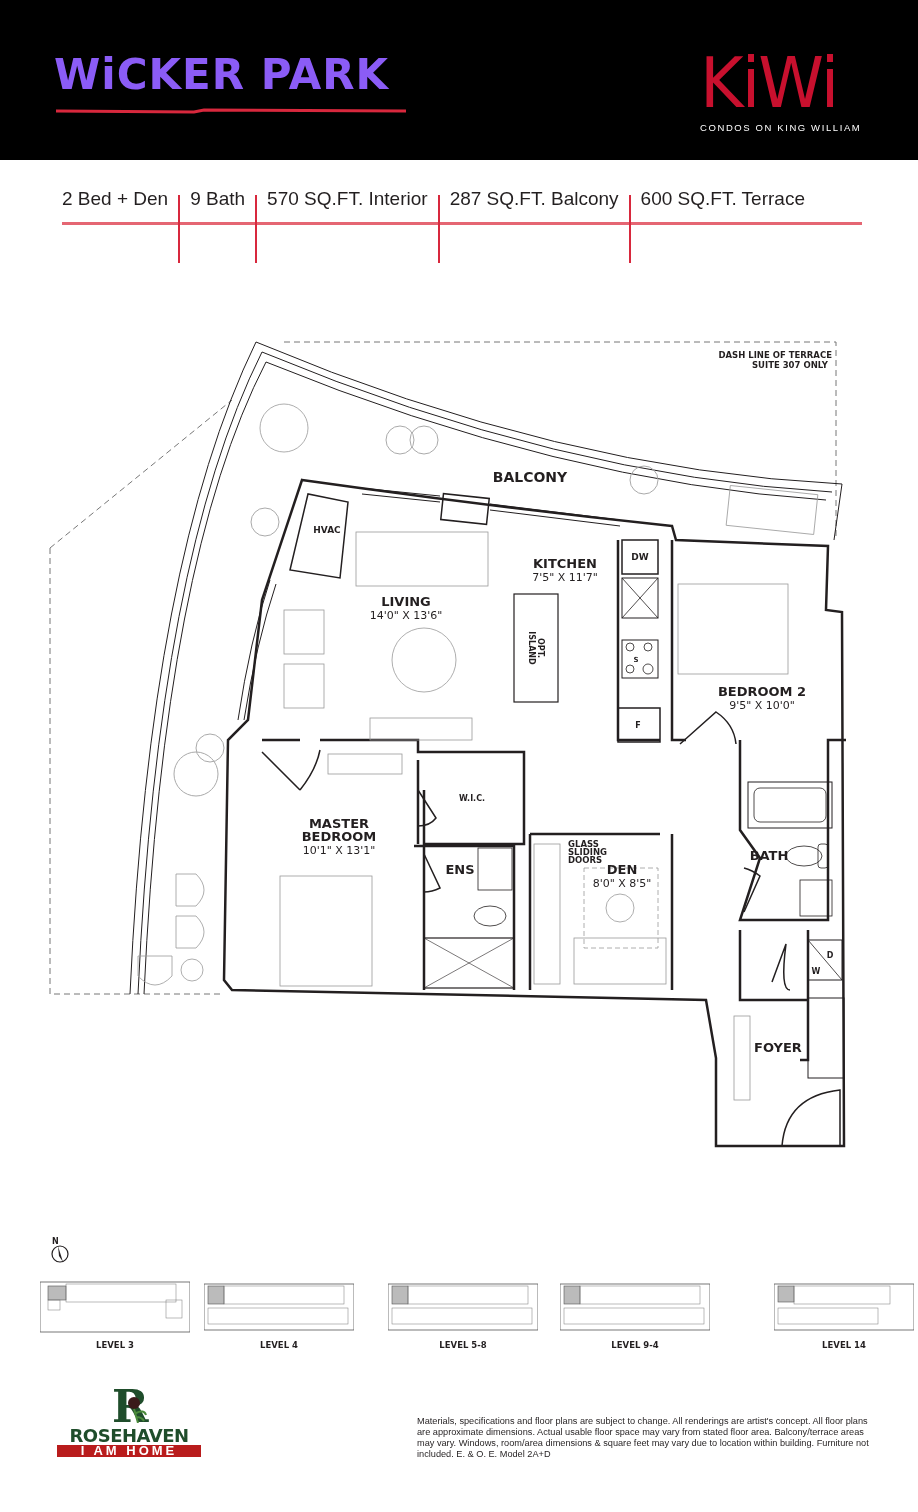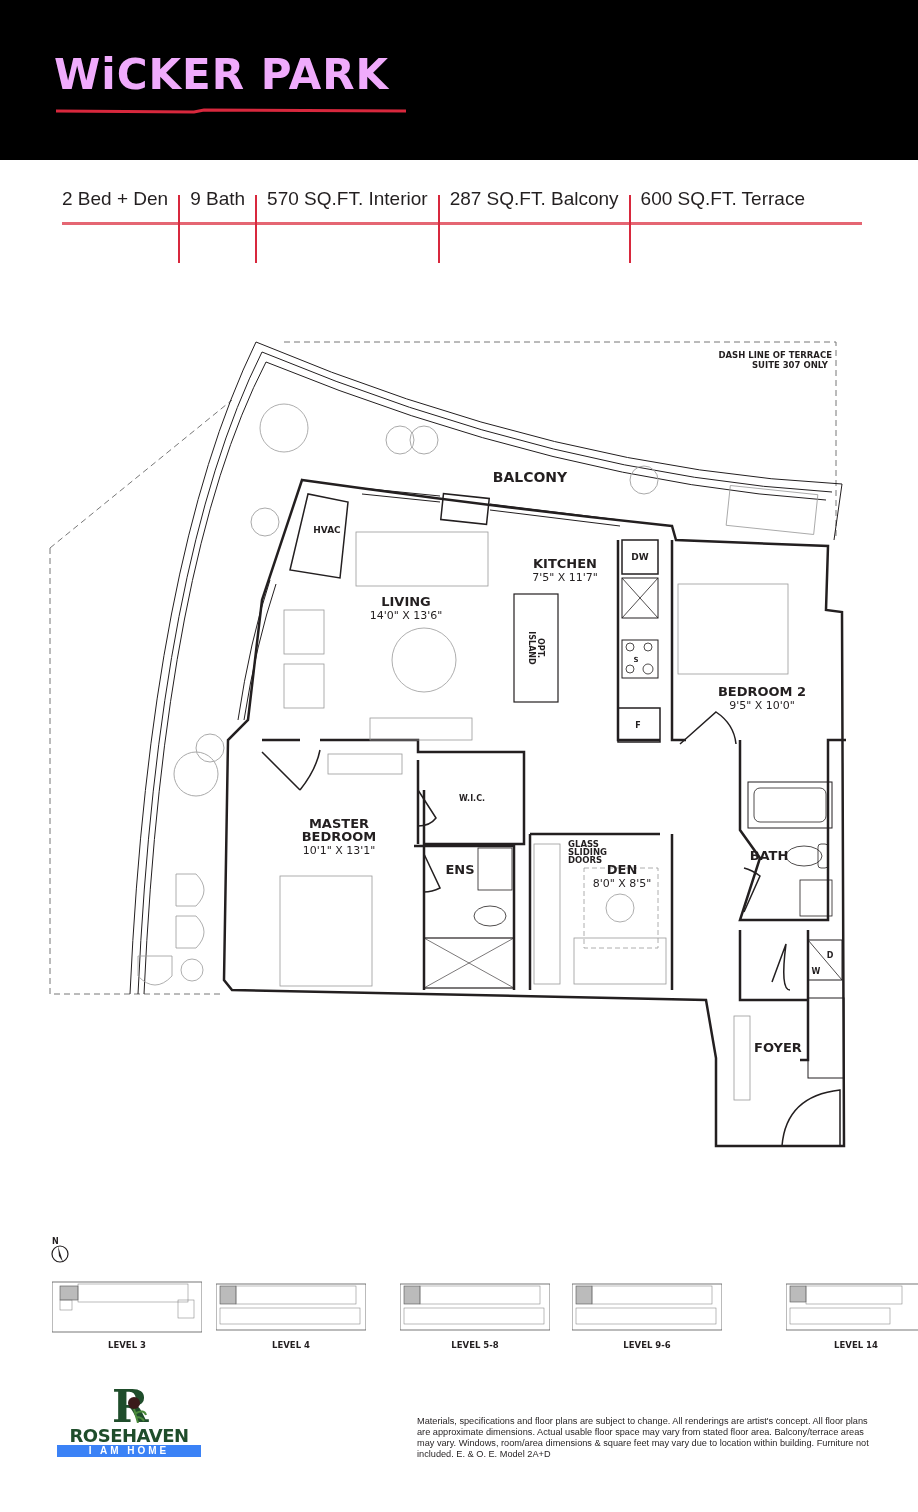--- a/index.html
+++ b/index.html
@@ -1,55 +1,59 @@
 <!DOCTYPE html>
 <html><head>
 <meta charset="utf-8">
 <style>
   * { box-sizing: border-box; margin: 0; padding: 0; }
   html, body { width: 918px; height: 1512px; background: #ffffff; overflow: hidden; }
   body { font-family: "Liberation Sans", sans-serif; color: #231f20; position: relative; }
 
   .header { position: absolute; left: 0; top: 0; width: 918px; height: 160px; background: #000000; }
-  .suite-name { position: absolute; left: 54px; top: 50px; color: #f0abfc; font-family: "DejaVu Sans", sans-serif; font-weight: bold; font-size: 42px; letter-spacing: 1px; }
+  .suite-name { position: absolute; left: 54px; top: 50px; color: #8b5cf6; font-family: "DejaVu Sans", sans-serif; font-weight: bold; font-size: 42px; letter-spacing: 1px; }
   .suite-underline { position: absolute; left: 54px; top: 108px; width: 354px; height: 6px; }
   .brand { position: absolute; left: 700px; top: 48px; width: 170px; }
   .brand-logo { color: #c8102e; font-family: "DejaVu Sans", sans-serif; font-size: 70px; line-height: 70px; font-weight: normal; letter-spacing: -2px; transform: scaleX(0.95); transform-origin: left; }
   .brand-sub { color: #ffffff; font-size: 9.5px; letter-spacing: 1.6px; margin-top: 4px; }
 
   .specs { position: absolute; left: 52px; top: 175px; height: 75px; width: 820px; }
   .spec-row { position: absolute; top: 10px; left: 0; display: flex; align-items: center; height: 28px; justify-content: space-between; }
   .spec { font-size: 19px; color: #231f20; padding: 0 10px; white-space: nowrap; }
   .spec-sep { width: 2px; height: 68px; background: #d8283d; margin-top: 32px; align-self: flex-start; position: relative; top: -22px; }
   .spec-line { position: absolute; left: 10px; top: 46px; width: 800px; height: 5px; }
 
   .plan { position: absolute; left: 0; top: 330px; width: 918px; height: 830px; }
   .plan svg { width: 918px; height: 830px; }
   .room-label { font-family: "DejaVu Sans", sans-serif; font-weight: bold; fill: #231f20; }
   .room-dim { font-family: "DejaVu Sans", sans-serif; fill: #231f20; }
 
   .north { position: absolute; left: 48px; top: 1236px; width: 22px; height: 28px; }
-  .key-plan { position: absolute; top: 1280px; margin-left: 12px; }
+  .key-plan { position: absolute; top: 1280px; }
   .key-label { position: absolute; font-family: "DejaVu Sans", sans-serif; font-weight: bold; font-size: 8.5px; color: #231f20; text-align: center; width: 100%; top: 60px; }
 
   .dev-logo { position: absolute; left: 54px; top: 1385px; width: 150px; height: 75px; }
   .dev-name { position: absolute; left: 0; top: 40px; width: 150px; text-align: center; font-family: "DejaVu Sans", sans-serif; font-weight: bold; font-size: 18px; color: #1f4d2b; letter-spacing: -0.5px; }
-  .dev-tag { position: absolute; left: 3px; top: 60px; width: 144px; height: 12px; background: #3b82f6; color: #ffffff; font-size: 10px; font-weight: bold; text-align: center; letter-spacing: 3px; line-height: 12px; }
+  .dev-tag { position: absolute; left: 3px; top: 60px; width: 144px; height: 12px; background: #b91c1c; color: #ffffff; font-size: 13px; font-weight: bold; text-align: center; letter-spacing: 3px; line-height: 12px; }
   .dev-p { position: absolute; left: 58px; top: 0; font-family: "DejaVu Serif", serif; font-weight: bold; font-size: 44px; line-height: 44px; color: #1f4d2b; }
 
   .disclaimer { position: absolute; left: 409px; top: 1416px; width: 460px; font-size: 9.2px; line-height: 11px; color: #231f20; margin-left: 8px; }
 </style>
 </head>
 <body>
 
 <div class="header">
   <div class="suite-name">WiCKER PARK</div>
   <svg class="suite-underline" viewBox="0 0 354 6">
     <path d="M2 3 L140 4 L150 2 L352 3" stroke="#d8283d" stroke-width="3" fill="none"></path>
   </svg>
+  <div class="brand">
+    <div class="brand-logo">KiWi</div>
+    <div class="brand-sub">CONDOS ON KING WILLIAM</div>
+  </div>
 </div>
 
 <div class="specs">
   <svg class="spec-line" viewBox="0 0 800 5">
     <path d="M0 2.5 L800 2.5" stroke="#e04b5b" stroke-width="3" fill="none" opacity="0.85"></path>
   </svg>
   <div class="spec-row">
     <span class="spec">2 Bed + Den</span>
     <span class="spec-sep"></span>
     <span class="spec">9 Bath</span>
@@ -228,21 +232,21 @@
 </div>
 <div class="key-plan" style="left:560px; width:150px; height:75px;">
   <svg width="150" height="55" viewBox="0 0 150 55">
     <rect x="0" y="4" width="150" height="46" fill="none" stroke="#555" stroke-width="0.8"></rect>
     <rect x="4" y="6" width="16" height="18" fill="#bbb" stroke="#555" stroke-width="0.6"></rect>
     <g fill="none" stroke="#777" stroke-width="0.5">
         <rect x="20" y="6" width="120" height="18"></rect>
         <rect x="4" y="28" width="140" height="16"></rect>
       </g>
   </svg>
-  <div class="key-label">LEVEL 9-6</div>
+  <div class="key-label">LEVEL 9-4</div>
 </div>
 <div class="key-plan" style="left:730px; width:140px; height:75px;padding-left:44px;">
   <svg width="140" height="55" viewBox="0 0 140 55">
     <rect x="0" y="4" width="140" height="46" fill="none" stroke="#555" stroke-width="0.8"></rect>
     <rect x="4" y="6" width="16" height="16" fill="#bbb" stroke="#555" stroke-width="0.6"></rect>
     <g fill="none" stroke="#777" stroke-width="0.5">
         <rect x="20" y="6" width="96" height="18"></rect>
         <rect x="4" y="28" width="100" height="16"></rect>
       </g>
   </svg>

